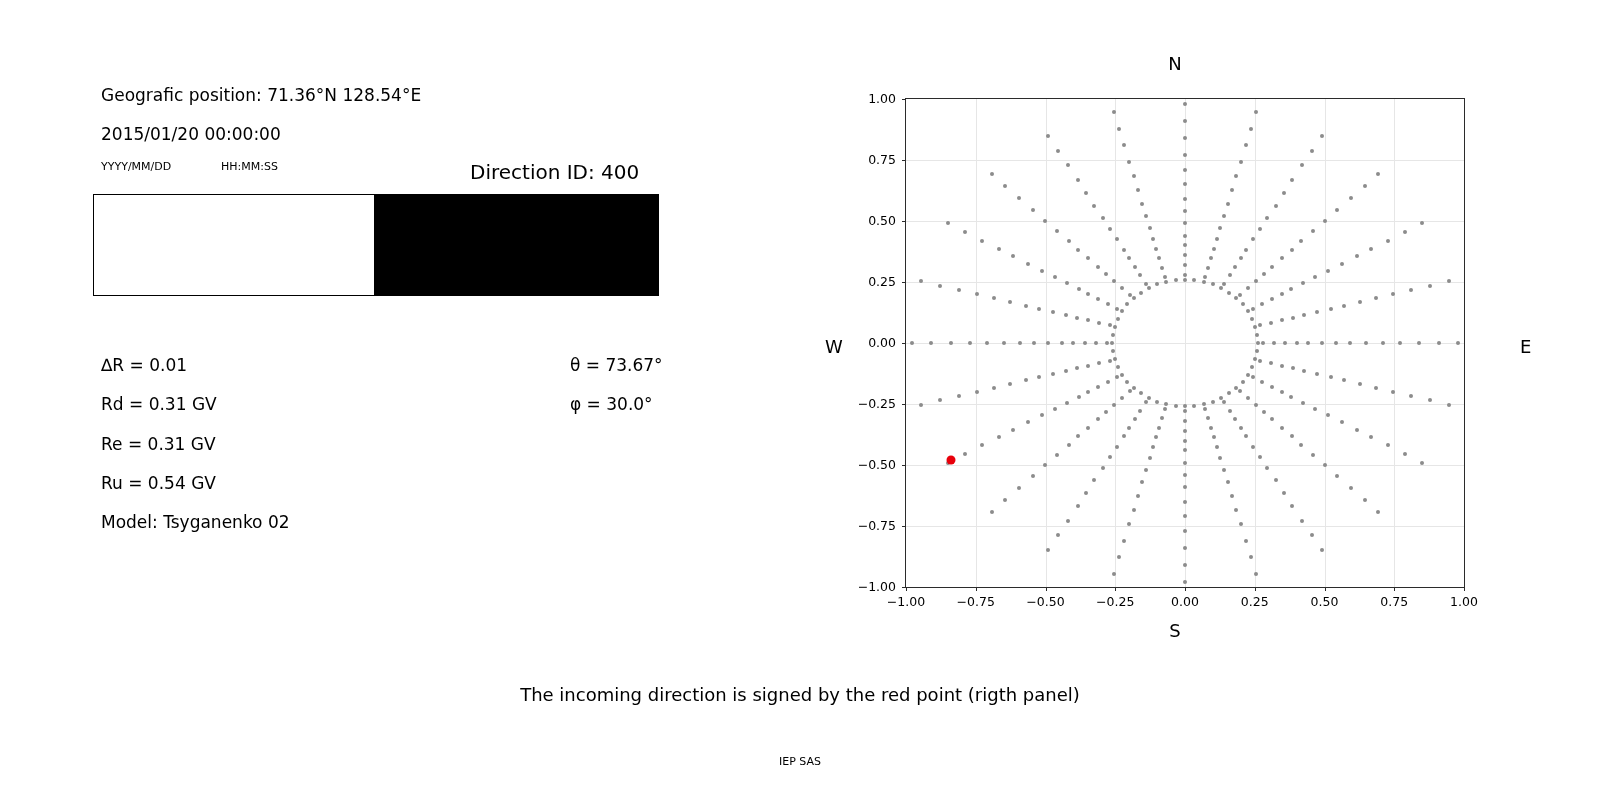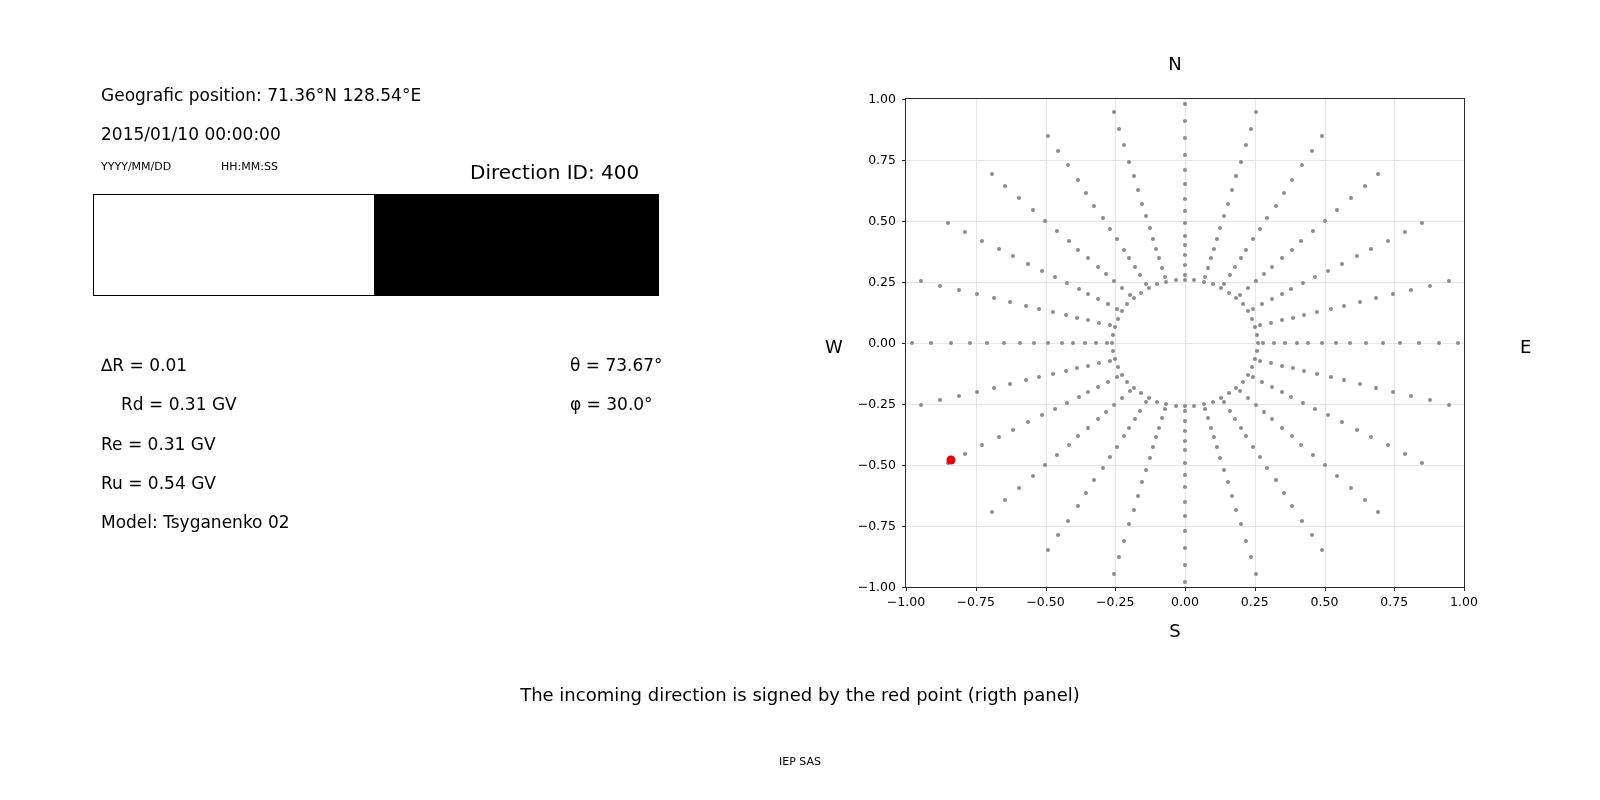--- a/index.html
+++ b/index.html
@@ -120,21 +120,21 @@
     transform: translateX(-50%);
     white-space: nowrap;
   }
 
   .param {
     position: absolute;
     font-size: 17px;
     white-space: nowrap;
   }
   #param-dr { left: 101px; top: 355px; }
-  #param-rd { left: 101px; top: 394px; margin-left: 20px; }
+  #param-rd { left: 101px; top: 394px; }
   #param-re { left: 101px; top: 434px; }
   #param-ru { left: 101px; top: 473px; }
   #param-model { left: 101px; top: 512px; }
   #param-theta { left: 570px; top: 355px; }
   #param-phi  { left: 570px; top: 394px; }
 
   
   #right-panel {
     left: 820px;
     top: 40px;
@@ -232,21 +232,21 @@
     font-size: 11px;
   }
 </style>
 </head>
 <body>
 
 <div class="panel" id="left-panel">
 
   <div class="info-line" id="geo-position">Geografic position: 71.36°N 128.54°E</div>
 
-  <div class="info-line" id="datetime-value">2015/01/10 00:00:00</div>
+  <div class="info-line" id="datetime-value">2015/01/20 00:00:00</div>
 
   <div class="info-line" id="date-format-label">YYYY/MM/DD</div>
 
   <div class="info-line" id="time-format-label">HH:MM:SS</div>
 
   <div class="info-line" id="direction-id">Direction ID: 400</div>
 
   <div id="spectrum-wrap">
     <div id="spectrum-bar">
       <div id="spectrum-forbidden" style="left: 279.57px; width: 286.43px;"></div>

